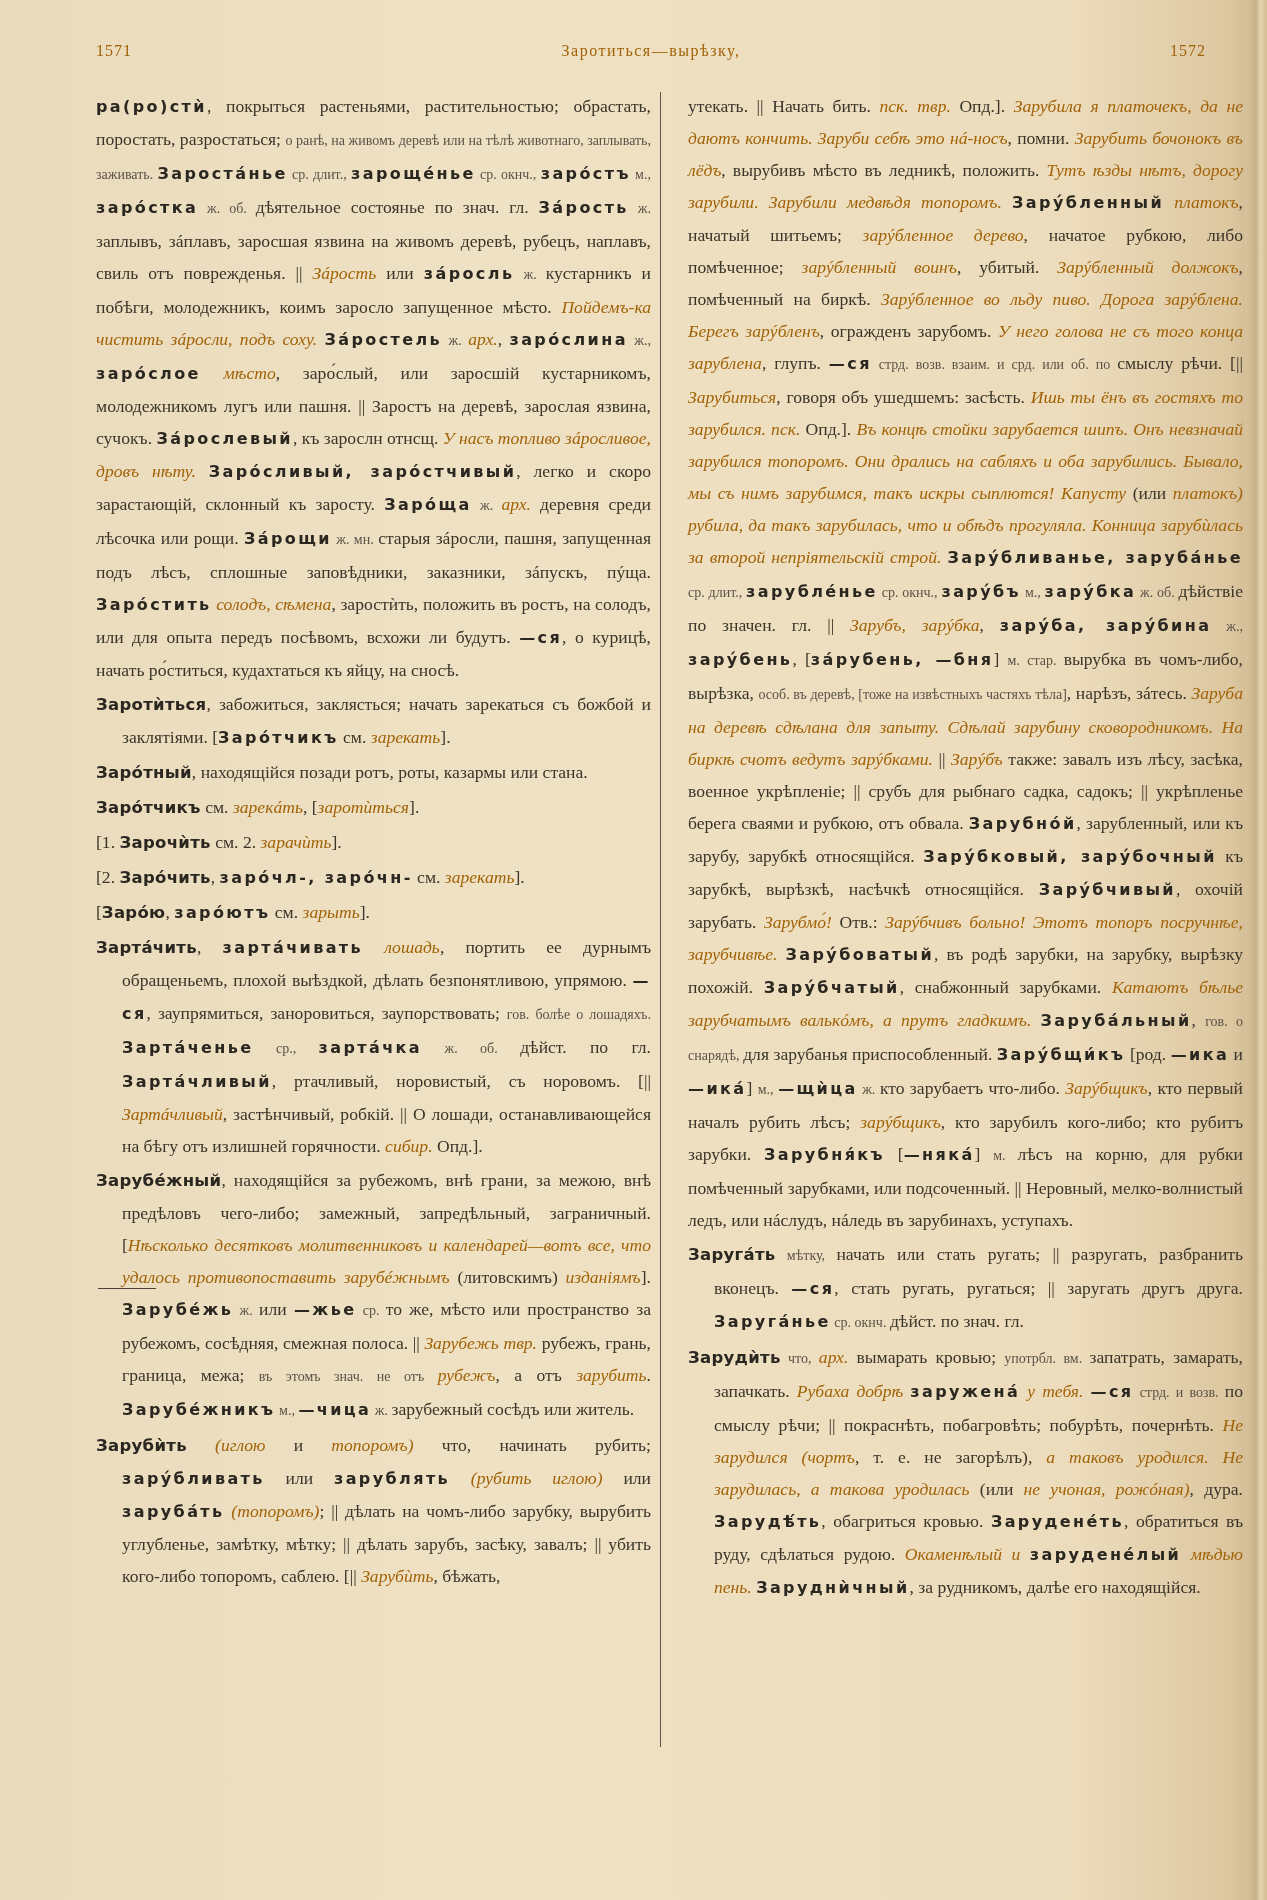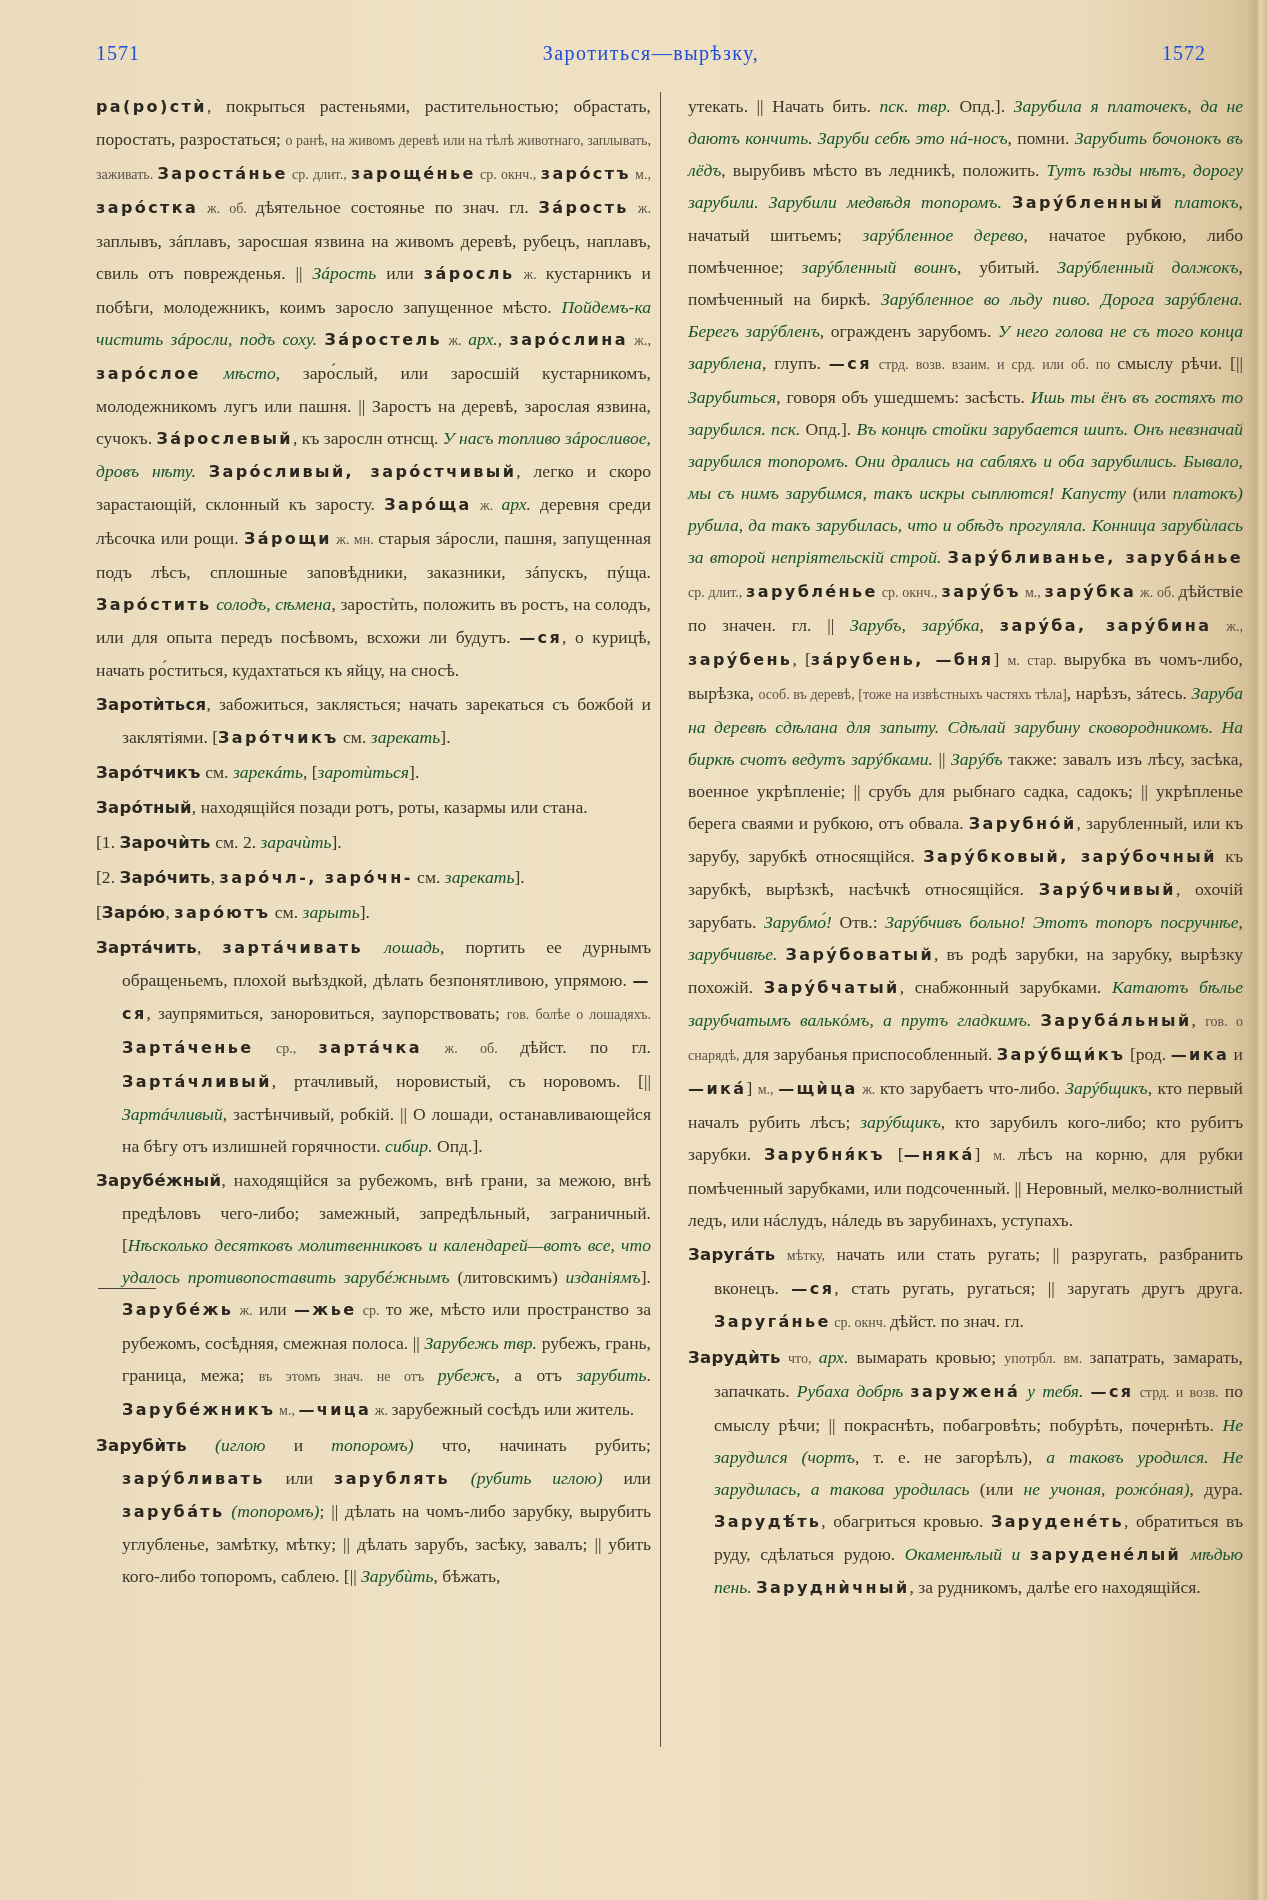--- a/index.html
+++ b/index.html
@@ -10,64 +10,64 @@
     font-family: "Liberation Serif", "DejaVu Serif", serif;
     color: #2e2a24;
     position: relative;
   }
   .page-edge {
     position: absolute; top: 0; right: 0; width: 22px; height: 1900px;
     background: linear-gradient(90deg, #d8c39c 0%, #c8b189 50%, #e3d3b1 70%, #d2bc93 100%);
   }
   .header {
     position: absolute; top: 42px; left: 96px; width: 1110px; height: 30px;
-    font-family: "Liberation Serif", serif; font-size: 20px; color: #1d4ed8;
+    font-family: "Liberation Serif", serif; font-size: 16px; color: #a16207;
   }
   .header .pnum-left { position: absolute; left: 0; top: 0; letter-spacing: 1px; }
   .header .title { position: absolute; left: 0; right: 0; text-align: center; top: 0; letter-spacing: 1.5px; }
   .header .pnum-right { position: absolute; right: 0; top: 0; letter-spacing: 1px; }
   .column {
     position: absolute; top: 90px; width: 555px;
     font-size: 17.6px; line-height: 32px;
     text-align: justify;
   }
   .col-left { left: 96px; }
   .col-right { left: 688px; }
   .divider {
     position: absolute; left: 660px; top: 92px; width: 1px; height: 1655px;
     background: #5b5246;
   }
   .entry { margin: 0; }
   .entry.cont { text-indent: 0; }
   .entry.head { padding-left: 26px; text-indent: -26px; margin-top: 2px; }
   .hw { font-family: "DejaVu Sans", "Liberation Sans", sans-serif; font-weight: bold; font-size: 16px; letter-spacing: 2.4px; color: #2a2620; }
   .hw-main { font-family: "DejaVu Sans", "Liberation Sans", sans-serif; font-weight: bold; font-size: 16.5px; letter-spacing: 0.3px; color: #2a2620; }
-  .it { font-style: italic; color: #14532d; }
+  .it { font-style: italic; color: #a16207; }
   .sm { font-size: 14px; color: #5a5246; }
   .txt { color: #3b3529; }
   .underline-mark {
     position: absolute; left: 98px; top: 1288px; width: 58px; height: 1px; background: #4a4237;
   }
 </style>
 </head>
 <body>
 
 <div class="page-edge"></div>
 
 <div class="header">
   <span class="pnum-left">1571</span>
   <span class="title">Заротиться—вырѣзку,</span>
   <span class="pnum-right">1572</span>
 </div>
 
 <div class="column col-left" id="col-left">
     <p class="entry cont"><span class="hw">ра(ро)стѝ</span><span class="txt">, покрыться растеньями, растительностью; обрастать, поростать, разростаться; </span><span class="sm">о ранѣ, на живомъ деревѣ или на тѣлѣ животнаго, заплывать, заживать. </span><span class="hw">Заростáнье</span><span class="sm"> ср. длит., </span><span class="hw">зарощéнье</span><span class="sm"> ср. окнч., </span><span class="hw">заро́стъ</span><span class="sm"> м., </span><span class="hw">заро́стка</span><span class="sm"> ж. об. </span><span class="txt">дѣятельное состоянье по знач. гл. </span><span class="hw">За́рость</span><span class="sm"> ж. </span><span class="txt">заплывъ, зáплавъ, заросшая язвина на живомъ деревѣ, рубецъ, наплавъ, свиль отъ поврежденья. || </span><span class="it">Зáрость</span><span class="txt"> или </span><span class="hw">зáросль</span><span class="sm"> ж. </span><span class="txt">кустарникъ и побѣги, молодежникъ, коимъ заросло запущенное мѣсто. </span><span class="it">Пойдемъ-ка чистить зáросли, подъ соху.</span><span class="txt"> </span><span class="hw">За́ростель</span><span class="sm"> ж. </span><span class="it">арх.</span><span class="txt">, </span><span class="hw">заро́слина</span><span class="sm"> ж., </span><span class="hw">заро́слое</span><span class="it"> мѣсто</span><span class="txt">, заро́слый, или заросшiй кустарникомъ, молодежникомъ лугъ или пашня. || Заростъ на деревѣ, зарослая язвина, сучокъ. </span><span class="hw">За́рослевый</span><span class="txt">, къ зарослн отнсщ. </span><span class="it">У насъ топливо зáросливое, дровъ нѣту.</span><span class="txt"> </span><span class="hw">Заро́сливый, заро́стчивый</span><span class="txt">, легко и скоро зарастающiй, склонный къ заросту. </span><span class="hw">Заро́ща</span><span class="sm"> ж. </span><span class="it">арх.</span><span class="txt"> деревня среди лѣсочка или рощи. </span><span class="hw">За́рощи</span><span class="sm"> ж. мн. </span><span class="txt">старыя зáросли, пашня, запущенная подъ лѣсъ, сплошные заповѣдники, заказники, зáпускъ, пýща. </span><span class="hw">Заро́стить</span><span class="it"> солодъ, сѣмена</span><span class="txt">, заростѝть, положить въ ростъ, на солодъ, или для опыта передъ посѣвомъ, всхожи ли будутъ. </span><span class="hw">—ся</span><span class="txt">, о курицѣ, начать ро́ститься, кудахтаться къ яйцу, на сносѣ.</span></p>
     <p class="entry head"><span class="hw-main">Заротѝться</span><span class="txt">, забожиться, заклясться; начать зарекаться съ божбой и заклятiями. [</span><span class="hw">Заро́тчикъ</span><span class="txt"> см. </span><span class="it">зарекать</span><span class="txt">].</span></p>
+    <p class="entry head"><span class="hw-main">Заро́тный</span><span class="txt">, находящiйся позади ротъ, роты, казармы или стана.</span></p>
     <p class="entry head"><span class="hw-main">Заро́тчикъ</span><span class="txt"> см. </span><span class="it">зарекáть</span><span class="txt">, [</span><span class="it">заротѝться</span><span class="txt">].</span></p>
-    <p class="entry head"><span class="hw-main">Заро́тный</span><span class="txt">, находящiйся позади ротъ, роты, казармы или стана.</span></p>
     <p class="entry head"><span class="txt">[1. </span><span class="hw-main">Зарочѝть</span><span class="txt"> см. 2. </span><span class="it">зарачѝть</span><span class="txt">].</span></p>
     <p class="entry head"><span class="txt">[2. </span><span class="hw-main">Заро́чить</span><span class="txt">, </span><span class="hw">заро́чл-, заро́чн-</span><span class="txt"> см. </span><span class="it">зарекать</span><span class="txt">].</span></p>
     <p class="entry head"><span class="txt">[</span><span class="hw-main">Заро́ю</span><span class="txt">, </span><span class="hw">заро́ютъ</span><span class="txt"> см. </span><span class="it">зарыть</span><span class="txt">].</span></p>
     <p class="entry head"><span class="hw-main">Зартáчить</span><span class="txt">, </span><span class="hw">зартáчивать</span><span class="it"> лошадь</span><span class="txt">, портить ее дурнымъ обращеньемъ, плохой выѣздкой, дѣлать безпонятливою, упрямою. </span><span class="hw">—ся</span><span class="txt">, заупрямиться, заноровиться, заупорствовать; </span><span class="sm">гов. болѣе о лошадяхъ. </span><span class="hw">Зартáченье</span><span class="sm"> ср., </span><span class="hw">зартáчка</span><span class="sm"> ж. об. </span><span class="txt">дѣйст. по гл. </span><span class="hw">Зартáчливый</span><span class="txt">, ртачливый, норовистый, съ норовомъ. [|| </span><span class="it">Зартáчливый</span><span class="txt">, застѣнчивый, робкiй. || О лошади, останавливающейся на бѣгу отъ излишней горячности. </span><span class="it">сибир.</span><span class="txt"> Опд.].</span></p>
     <p class="entry head"><span class="hw-main">Зарубéжный</span><span class="txt">, находящiйся за рубежомъ, внѣ грани, за межою, внѣ предѣловъ чего-либо; замежный, запредѣльный, заграничный. [</span><span class="it">Нѣсколько десятковъ молитвенниковъ и календарей—вотъ все, что удалось противопоставить зарубéжнымъ</span><span class="txt"> (литовскимъ) </span><span class="it">изданiямъ</span><span class="txt">]. </span><span class="hw">Зарубéжь</span><span class="sm"> ж. </span><span class="txt">или </span><span class="hw">—жье</span><span class="sm"> ср. </span><span class="txt">то же, мѣсто или пространство за рубежомъ, сосѣдняя, смежная полоса. || </span><span class="it">Зарубежь твр.</span><span class="txt"> рубежъ, грань, граница, межа; </span><span class="sm">въ этомъ знач. не отъ </span><span class="it">рубежъ</span><span class="txt">, а отъ </span><span class="it">зарубить</span><span class="txt">. </span><span class="hw">Зарубéжникъ</span><span class="sm"> м., </span><span class="hw">—чица</span><span class="sm"> ж. </span><span class="txt">зарубежный сосѣдъ или житель.</span></p>
     <p class="entry head"><span class="hw-main">Зарубѝть</span><span class="it"> (иглою</span><span class="txt"> и </span><span class="it">топоромъ)</span><span class="txt"> что, начинать рубить; </span><span class="hw">зарýбливать</span><span class="txt"> или </span><span class="hw">зарублять</span><span class="it"> (рубить иглою)</span><span class="txt"> или </span><span class="hw">зарубáть</span><span class="it"> (топоромъ)</span><span class="txt">; || дѣлать на чомъ-либо зарубку, вырубить углубленье, замѣтку, мѣтку; || дѣлать зарубъ, засѣку, завалъ; || убить кого-либо топоромъ, саблею. [|| </span><span class="it">Зарубѝть</span><span class="txt">, бѣжать,</span></p>
   </div>
 <div class="divider"></div>
 <div class="column col-right" id="col-right">
     <p class="entry cont"><span class="txt">утекать. || Начать бить. </span><span class="it">пск. твр.</span><span class="txt"> Опд.]. </span><span class="it">Зарубила я платочекъ, да не даютъ кончить. Заруби себѣ это нá-носъ</span><span class="txt">, помни. </span><span class="it">Зарубить бочонокъ въ лёдъ</span><span class="txt">, вырубивъ мѣсто въ ледникѣ, положить. </span><span class="it">Тутъ ѣзды нѣтъ, дорогу зарубили. Зарубили медвѣдя топоромъ.</span><span class="txt"> </span><span class="hw">Зарýбленный</span><span class="it"> платокъ</span><span class="txt">, начатый шитьемъ; </span><span class="it">зарýбленное дерево</span><span class="txt">, начатое рубкою, либо помѣченное; </span><span class="it">зарýбленный воинъ</span><span class="txt">, убитый. </span><span class="it">Зарýбленный должокъ</span><span class="txt">, помѣченный на биркѣ. </span><span class="it">Зарýбленное во льду пиво. Дорога зарýблена. Берегъ зарýбленъ</span><span class="txt">, огражденъ зарубомъ. </span><span class="it">У него голова не съ того конца зарублена</span><span class="txt">, глупъ. </span><span class="hw">—ся</span><span class="sm"> стрд. возв. взаим. и срд. или об. по </span><span class="txt">смыслу рѣчи. [|| </span><span class="it">Зарубиться</span><span class="txt">, говоря объ ушедшемъ: засѣсть. </span><span class="it">Ишь ты ёнъ въ гостяхъ то зарубился. пск.</span><span class="txt"> Опд.]. </span><span class="it">Въ концѣ стойки зарубается шипъ. Онъ невзначай зарубился топоромъ. Они дрались на сабляхъ и оба зарубились. Бывало, мы съ нимъ зарубимся, такъ искры сыплются! Капусту</span><span class="txt"> (или </span><span class="it">платокъ) рубила, да такъ зарубилась, что и обѣдъ прогуляла. Конница зарубѝлась за второй непрiятельскiй строй.</span><span class="txt"> </span><span class="hw">Зарýбливанье, зарубáнье</span><span class="sm"> ср. длит., </span><span class="hw">зарублéнье</span><span class="sm"> ср. окнч., </span><span class="hw">зарýбъ</span><span class="sm"> м., </span><span class="hw">зарýбка</span><span class="sm"> ж. об. </span><span class="txt">дѣйствiе по значен. гл. || </span><span class="it">Зарубъ, зарýбка</span><span class="txt">, </span><span class="hw">зарýба, зарýбина</span><span class="sm"> ж., </span><span class="hw">зарýбень</span><span class="txt">, [</span><span class="hw">зáрубень, —бня</span><span class="txt">] </span><span class="sm">м. стар. </span><span class="txt">вырубка въ чомъ-либо, вырѣзка, </span><span class="sm">особ. въ деревѣ, [тоже на извѣстныхъ частяхъ тѣла]</span><span class="txt">, нарѣзъ, зáтесь. </span><span class="it">Заруба на деревѣ сдѣлана для запыту. Сдѣлай зарубину сковородникомъ. На биркѣ счотъ ведутъ зарýбками.</span><span class="txt"> || </span><span class="it">Зарýбъ</span><span class="txt"> также: завалъ изъ лѣсу, засѣка, военное укрѣпленiе; || срубъ для рыбнаго садка, садокъ; || укрѣпленье берега сваями и рубкою, отъ обвала. </span><span class="hw">Зарубно́й</span><span class="txt">, зарубленный, или къ зарубу, зарубкѣ относящiйся. </span><span class="hw">Зарýбковый, зарýбочный</span><span class="txt"> къ зарубкѣ, вырѣзкѣ, насѣчкѣ относящiйся. </span><span class="hw">Зарýбчивый</span><span class="txt">, охочiй зарубать. </span><span class="it">Зарубмо́!</span><span class="txt"> Отв.: </span><span class="it">Зарýбчивъ больно! Этотъ топоръ поcручнѣе, зарубчивѣе.</span><span class="txt"> </span><span class="hw">Зарýбоватый</span><span class="txt">, въ родѣ зарубки, на зарубку, вырѣзку похожiй. </span><span class="hw">Зарýбчатый</span><span class="txt">, снабжонный зарубками. </span><span class="it">Катаютъ бѣлье зарубчатымъ валькóмъ, а прутъ гладкимъ.</span><span class="txt"> </span><span class="hw">Зарубáльный</span><span class="txt">, </span><span class="sm">гов. о снарядѣ, </span><span class="txt">для зарубанья приспособленный. </span><span class="hw">Зарýбщи́къ</span><span class="txt"> [род. </span><span class="hw">—ика</span><span class="txt"> и </span><span class="hw">—икá</span><span class="txt">] </span><span class="sm">м., </span><span class="hw">—щѝца</span><span class="sm"> ж. </span><span class="txt">кто зарубаетъ что-либо. </span><span class="it">Зарýбщикъ</span><span class="txt">, кто первый началъ рубить лѣсъ; </span><span class="it">зарýбщикъ</span><span class="txt">, кто зарубилъ кого-либо; кто рубитъ зарубки. </span><span class="hw">Зарубня́къ</span><span class="txt"> [</span><span class="hw">—някá</span><span class="txt">] </span><span class="sm">м. </span><span class="txt">лѣсъ на корню, для рубки помѣченный зарубками, или подсоченный. || Неровный, мелко-волнистый ледъ, или нáслудъ, нáледь въ зарубинахъ, уступахъ.</span></p>

